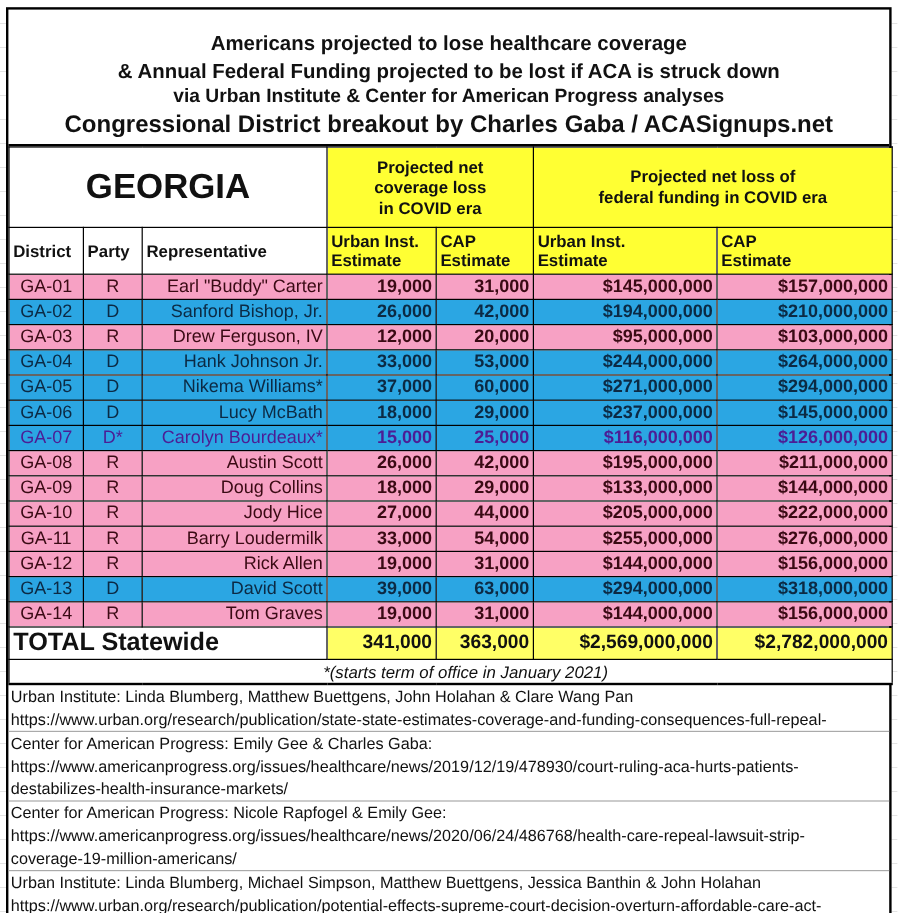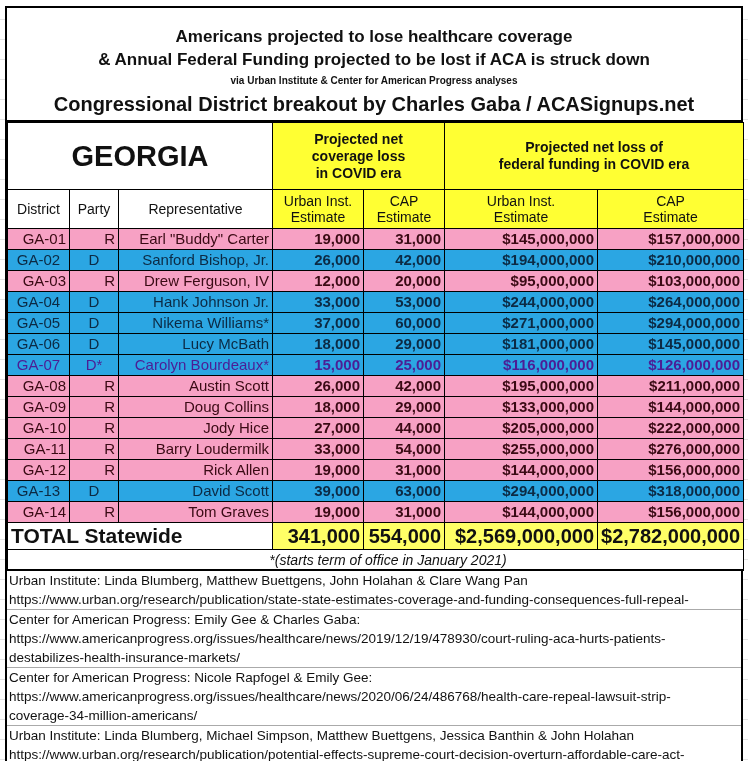--- a/index.html
+++ b/index.html
@@ -2,37 +2,37 @@
 <html><head>
 <meta charset="utf-8">
 <style>
   html, body { margin:0; padding:0; background:#ffffff; }
   body { width:748px; height:761px; position:relative; overflow:hidden; font-family:"Liberation Sans", sans-serif; color:#111; }
   .grid-bg { position:absolute; inset:0; background:
       repeating-linear-gradient(to bottom, transparent 0, transparent 19px, #e3e3e3 19px, #e3e3e3 20px); }
   .sheet { position:absolute; left:5px; top:6px; width:738px; border:2px solid #000; background:#fff; box-sizing:border-box; }
   .title-block { text-align:center; border-bottom:2px solid #000; padding:17px 0 3px 0; }
   .t1 { font-weight:bold; font-size:17px; line-height:23px; }
-  .t2 { font-weight:bold; font-size:10px; line-height:20px; }
+  .t2 { font-weight:bold; font-size:16px; line-height:20px; }
   .t3 { font-weight:bold; font-size:20px; line-height:26px; }
   table { border-collapse:collapse; width:100%; table-layout:fixed; }
   td, th { border:1px solid #000; padding:0 3px; white-space:nowrap; overflow:hidden; }
   .hdr-yellow { background:#ffff33; }
   .state-cell { font-weight:bold; font-size:29px; text-align:center; height:66px; background:#fff; }
   .grp { font-weight:bold; font-size:14px; line-height:17px; text-align:center; }
-  .col-h { font-weight:normal; font-size:14px; line-height:16px; text-align:center; height:38px; }
+  .col-h { font-weight:bold; font-size:14px; line-height:16px; height:38px; }
   .col-h.white { background:#fff; }
   tr.row td { font-size:15px; height:20px; line-height:20px; }
-  tr.row.R td { background:#f7a1c4; color:#3a0a14;text-align:right; }
+  tr.row.R td { background:#f7a1c4; color:#3a0a14; }
   tr.row.D td { background:#2ba6e3; color:#0c2a44; }
   tr.row.Dstar td { background:#2ba6e3; color:#4c1d95; }
   td.c { text-align:center; }
   td.r { text-align:right; }
   td.num { text-align:right; font-weight:bold; font-size:16px; }
-  tr.total td { height:26px; font-weight:bold; font-size:20px; }
+  tr.total td { height:26px; font-weight:bold; font-size:16px; }
   tr.total td.label { text-align:left; background:#fff; font-size:21px;margin-top:48px; }
   tr.total td.val { text-align:right; background:#ffff66; }
   tr.note td { text-align:center; font-style:italic; font-size:14px; height:19px; background:#fff; border-bottom:2px solid #000;padding-left:28px; }
   .sources { font-size:13.5px; line-height:19px; }
   .source { border-bottom:1px solid #aaa; padding:0 2px; }
   .source:last-child { border-bottom:none; }
   .src-line { display:block; white-space:nowrap; }
 </style>
 </head>
 <body>
@@ -137,21 +137,21 @@
         <td class="num">60,000</td>
         <td class="num">$271,000,000</td>
         <td class="num">$294,000,000</td>
       </tr>
       <tr class="row D">
         <td class="c">GA-06</td>
         <td class="c">D</td>
         <td class="r">Lucy McBath</td>
         <td class="num">18,000</td>
         <td class="num">29,000</td>
-        <td class="num">$181,000,000</td>
+        <td class="num">$237,000,000</td>
         <td class="num">$145,000,000</td>
       </tr>
       <tr class="row Dstar">
         <td class="c">GA-07</td>
         <td class="c">D*</td>
         <td class="r">Carolyn Bourdeaux*</td>
         <td class="num">15,000</td>
         <td class="num">25,000</td>
         <td class="num">$116,000,000</td>
         <td class="num">$126,000,000</td>
@@ -215,21 +215,21 @@
         <td class="c">R</td>
         <td class="r">Tom Graves</td>
         <td class="num">19,000</td>
         <td class="num">31,000</td>
         <td class="num">$144,000,000</td>
         <td class="num">$156,000,000</td>
       </tr>
       <tr class="total">
         <td colspan="3" class="label">TOTAL Statewide</td>
         <td class="val">341,000</td>
-        <td class="val">554,000</td>
+        <td class="val">363,000</td>
         <td class="val">$2,569,000,000</td>
         <td class="val">$2,782,000,000</td>
       </tr>
       <tr class="note">
         <td colspan="7">*(starts term of office in January 2021)</td>
       </tr>
     </tbody>
   </table>
 
   <div class="sources">
@@ -238,21 +238,21 @@
       <span class="src-line">https://www.urban.org/research/publication/state-state-estimates-coverage-and-funding-consequences-full-repeal-</span>
     </div>
     <div class="source">
       <span class="src-line">Center for American Progress: Emily Gee &amp; Charles Gaba:</span>
       <span class="src-line">https://www.americanprogress.org/issues/healthcare/news/2019/12/19/478930/court-ruling-aca-hurts-patients-</span>
       <span class="src-line">destabilizes-health-insurance-markets/</span>
     </div>
     <div class="source">
       <span class="src-line">Center for American Progress: Nicole Rapfogel &amp; Emily Gee:</span>
       <span class="src-line">https://www.americanprogress.org/issues/healthcare/news/2020/06/24/486768/health-care-repeal-lawsuit-strip-</span>
-      <span class="src-line">coverage-34-million-americans/</span>
+      <span class="src-line">coverage-19-million-americans/</span>
     </div>
     <div class="source">
       <span class="src-line">Urban Institute: Linda Blumberg, Michael Simpson, Matthew Buettgens, Jessica Banthin &amp; John Holahan</span>
       <span class="src-line">https://www.urban.org/research/publication/potential-effects-supreme-court-decision-overturn-affordable-care-act-</span>
 
     </div>
   </div>
 </div>
 
 </body></html>

